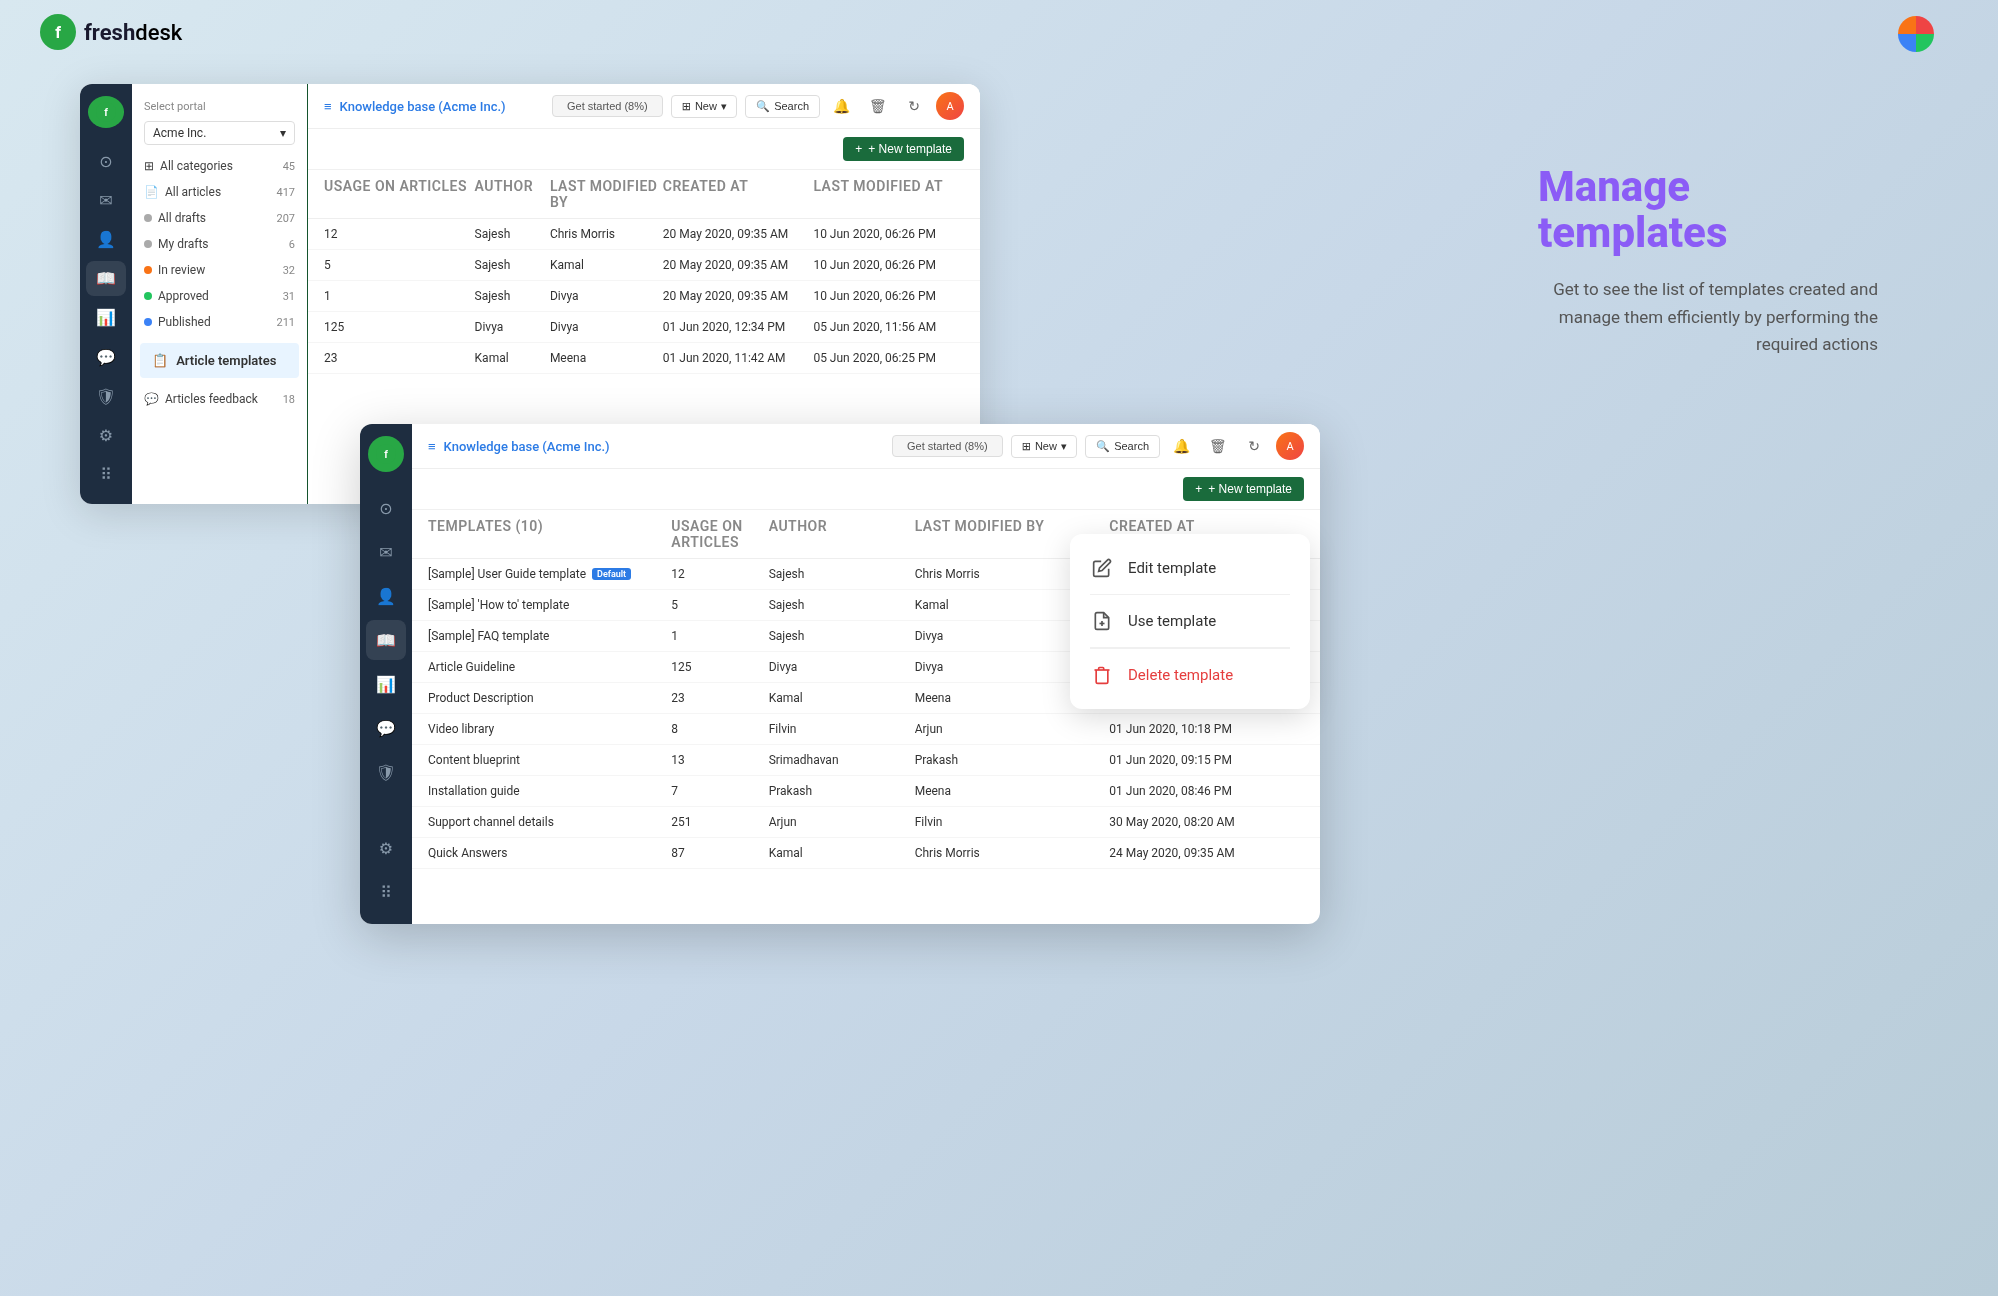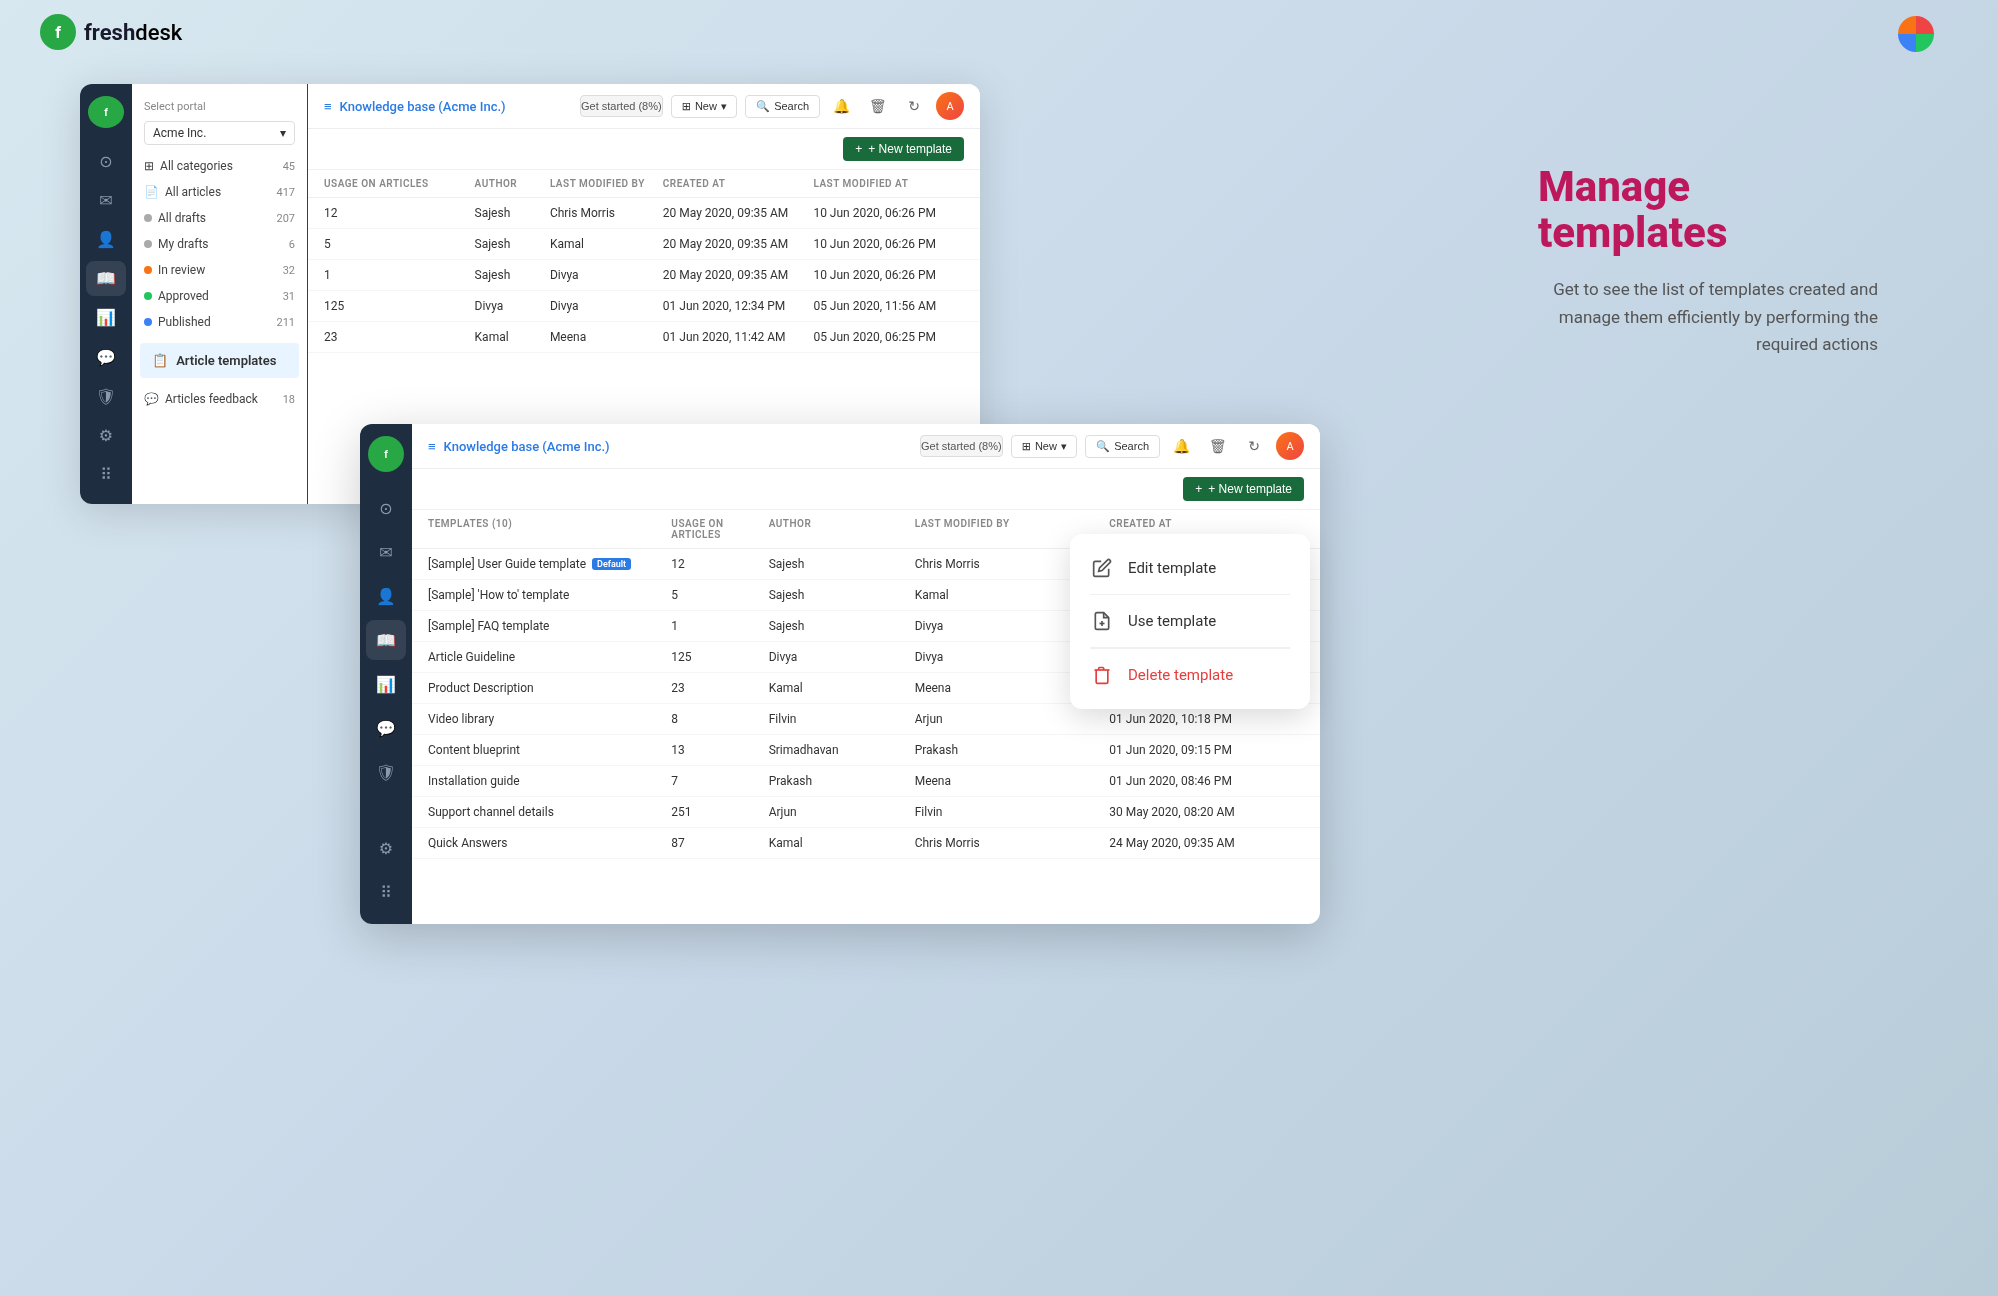--- a/index.html
+++ b/index.html
@@ -104,21 +104,21 @@
 
     
     .right-panel {
       width: 380px;
       padding-top: 80px;
       padding-right: 40px;
     }
     .panel-title {
       font-size: 42px;
       font-weight: 800;
-      color: #be185d;
+      color: #8b5cf6;
       line-height: 1.1;
       margin-bottom: 20px;
     }
     .panel-description {
       font-size: 17px;
       color: #555;
       line-height: 1.6;
       text-align: right;
     }
 
@@ -251,21 +251,21 @@
     }
     .header-right {
       display: flex;
       align-items: center;
       gap: 8px;
     }
     .get-started-btn {
       background: #f5f5f5;
       border: 1px solid #ddd;
       border-radius: 4px;
-      padding: 4px 0;
+      padding: 4px 14px;
       font-size: 11px;
       color: #555;
       cursor: pointer;
     }
     .new-btn {
       background: white;
       border: 1px solid #ddd;
       border-radius: 4px;
       padding: 4px 10px;
       font-size: 11px;
@@ -329,21 +329,21 @@
       font-size: 12px;
       cursor: pointer;
       display: flex;
       align-items: center;
       gap: 4px;
     }
     .table-header {
       display: grid;
       padding: 8px 16px;
       border-bottom: 1px solid #eee;
-      font-size: 10px;
+      font-size: 14px;
       color: #888;
       font-weight: 600;
       text-transform: uppercase;
       letter-spacing: 0.5px;
     }
     .table-header-back {
       grid-template-columns: 2fr 1fr 1.5fr 2fr 2fr;
     }
     .table-header-front {
       grid-template-columns: 2.5fr 1fr 1.5fr 2fr 2fr;

